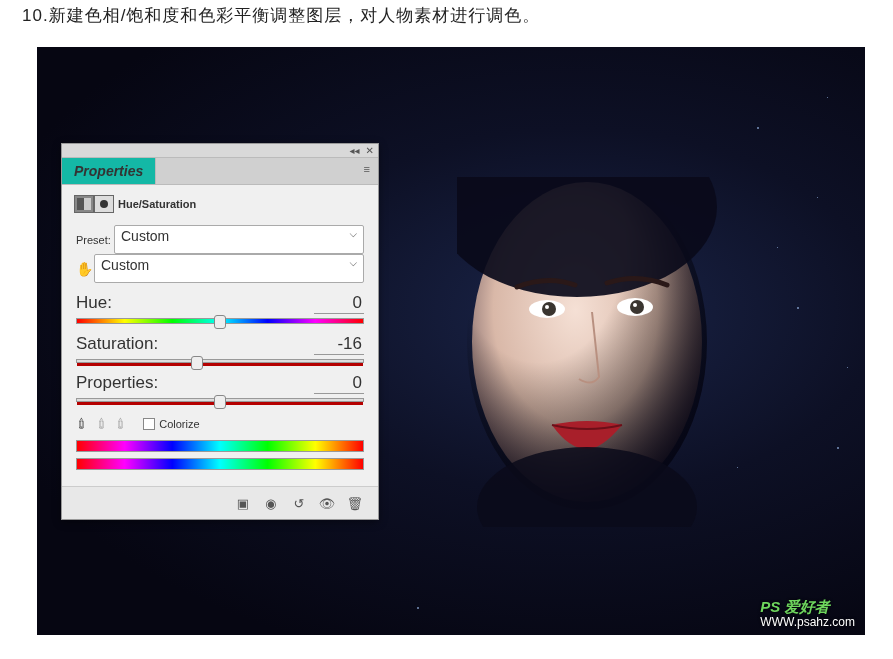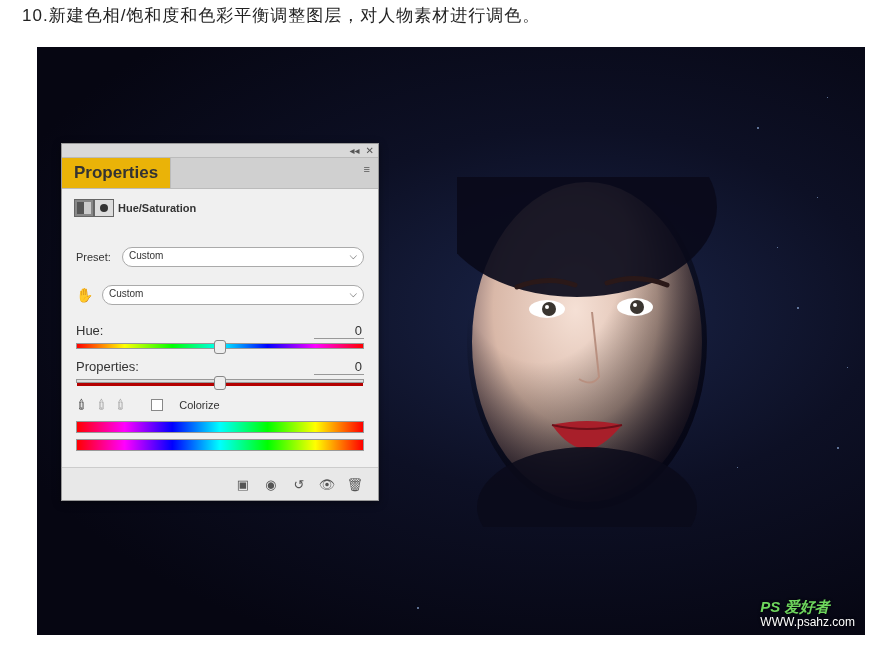--- a/index.html
+++ b/index.html
@@ -12,45 +12,45 @@
     .star { position: absolute; background: #aaccff; border-radius: 50%; opacity: 0.7; }
     
     
     .face { position: absolute; left: 420px; top: 130px; width: 260px; height: 350px; }
     
     
     .panel { position: absolute; left: 24px; top: 96px; width: 318px; background: #f0f0f0; border: 1px solid #999; box-shadow: 0 2px 8px rgba(0,0,0,0.4); font-size: 11px; color: #333; }
     .panel-topbar { height: 14px; background: #d9d9d9; border-bottom: 1px solid #bbb; display: flex; justify-content: flex-end; align-items: center; padding: 0 4px; gap: 6px; }
     .panel-topbar span { color: #555; font-size: 10px; cursor: default; }
     .panel-tabs { display: flex; background: #d0d0d0; border-bottom: 1px solid #bbb; }
-    .tab { padding: 5px 12px; font-size: 17px; background: #eab308; border-right: 1px solid #bbb; font-weight: bold; }
+    .tab { padding: 5px 12px; font-size: 14px; background: #14b8a6; border-right: 1px solid #bbb; font-weight: bold; font-style: italic; }
     .tab-spacer { flex: 1; }
     .panel-menu { padding: 5px 8px; color: #555; }
     .panel-header { display: flex; align-items: center; padding: 10px 12px 8px; gap: 0; }
     .adj-icon { width: 20px; height: 18px; background: #888; border: 1px solid #666; display: inline-flex; align-items: center; justify-content: center; }
     .adj-icon.light { background: #ddd; }
     .panel-header-title { font-weight: bold; font-size: 11px; margin-left: 4px; }
     .panel-body { padding: 4px 14px 10px; }
-    .row { display: flex; align-items: center; margin: 18px 0; gap: 8px; }
+    .row { display: flex; align-items: center; margin: 0 0; }
     .row-label { width: 38px; font-size: 11px; }
-    .select { flex: 1; background: #fff; border: 1px solid #aaa; height: 20px; padding: 2px 6px; font-size: 10px; position: relative; border-radius: 10px; }
+    .select { flex: 1; background: #fff; border: 1px solid #aaa; height: 29px; padding: 2px 6px; font-size: 14px; position: relative; border-radius: 2px; }
     .select::after { content: "⌵"; position: absolute; right: 6px; top: 2px; color: #666; font-size: 10px; }
     .hand-icon { width: 18px; text-align: center; font-size: 14px; }
     .slider-row { margin: 10px 0 4px; }
-    .slider-header { display: flex; justify-content: space-between; font-size: 13px; margin-bottom: 4px; }
+    .slider-header { display: flex; justify-content: space-between; font-size: 17px; margin-bottom: 4px; }
     .slider-value { width: 50px; text-align: right; border-bottom: 1px solid #999; padding-right: 2px; }
     .slider-track { height: 6px; position: relative; margin: 4px 0 8px; }
     .slider-track.hue { background: linear-gradient(to right, red, yellow, lime, cyan, blue, magenta, red); border: 1px solid #999; }
     .slider-track.gray { background: #ddd; border: 1px solid #999; height: 4px; }
     .slider-track.gray::before { content:""; position:absolute; left:0; right:0; top:3px; height:3px; background:#b40000; }
     .slider-thumb { position: absolute; top: -4px; width: 12px; height: 14px; background: #eee; border: 1px solid #888; border-radius: 3px; transform: translateX(-50%); }
     .tools-row { display: flex; align-items: center; gap: 8px; margin: 14px 0 8px; }
     .eyedropper { font-size: 14px; color: #555; transform: rotate(-45deg); display: inline-block; }
     .eyedropper.dim { opacity: 0.45; }
-    .checkbox-wrap { display: flex; align-items: center; gap: 16px; margin-left: 16px; font-size: 11px; }
+    .checkbox-wrap { display: flex; align-items: center; gap: 4px; margin-left: 8px; font-size: 11px; }
     .checkbox { width: 12px; height: 12px; border: 1px solid #888; background: #fff; }
     .spectrum-bar { height: 12px; background: linear-gradient(to right, red, magenta, blue, cyan, lime, yellow, red); margin: 6px 0; border: 1px solid #999; }
     .panel-footer { border-top: 1px solid #ccc; padding: 6px 10px; display: flex; justify-content: flex-end; gap: 2px; background: #e8e8e8; }
     .footer-btn { width: 26px; height: 20px; display: flex; align-items: center; justify-content: center; color: #555; font-size: 13px; }
     
     .watermark { position: absolute; right: 10px; bottom: 6px; color: #6ed65e; font-size: 15px; font-weight: bold; text-shadow: 0 0 3px #000; font-style: italic; }
     .wm-sub { display:block; font-size:12px; color:#fff; font-weight:normal; font-style:normal; margin-top:-2px; }
   </style>
 </head>
 <body>
@@ -142,20 +142,29 @@
         <div class="slider-row">
           <div class="slider-header">
             <span>Hue:</span>
             <span class="slider-value">0</span>
           </div>
           <div class="slider-track hue">
             <div class="slider-thumb" style="left:50%"></div>
           </div>
         </div>
 
+        <div class="slider-row">
+          <div class="slider-header">
+            <span>Saturation:</span>
+            <span class="slider-value">-16</span>
+          </div>
+          <div class="slider-track gray">
+            <div class="slider-thumb" style="left:42%"></div>
+          </div>
+        </div>
 
         <div class="slider-row">
           <div class="slider-header">
             <span>Properties:</span>
             <span class="slider-value">0</span>
           </div>
           <div class="slider-track gray">
             <div class="slider-thumb" style="left:50%"></div>
           </div>
         </div>

